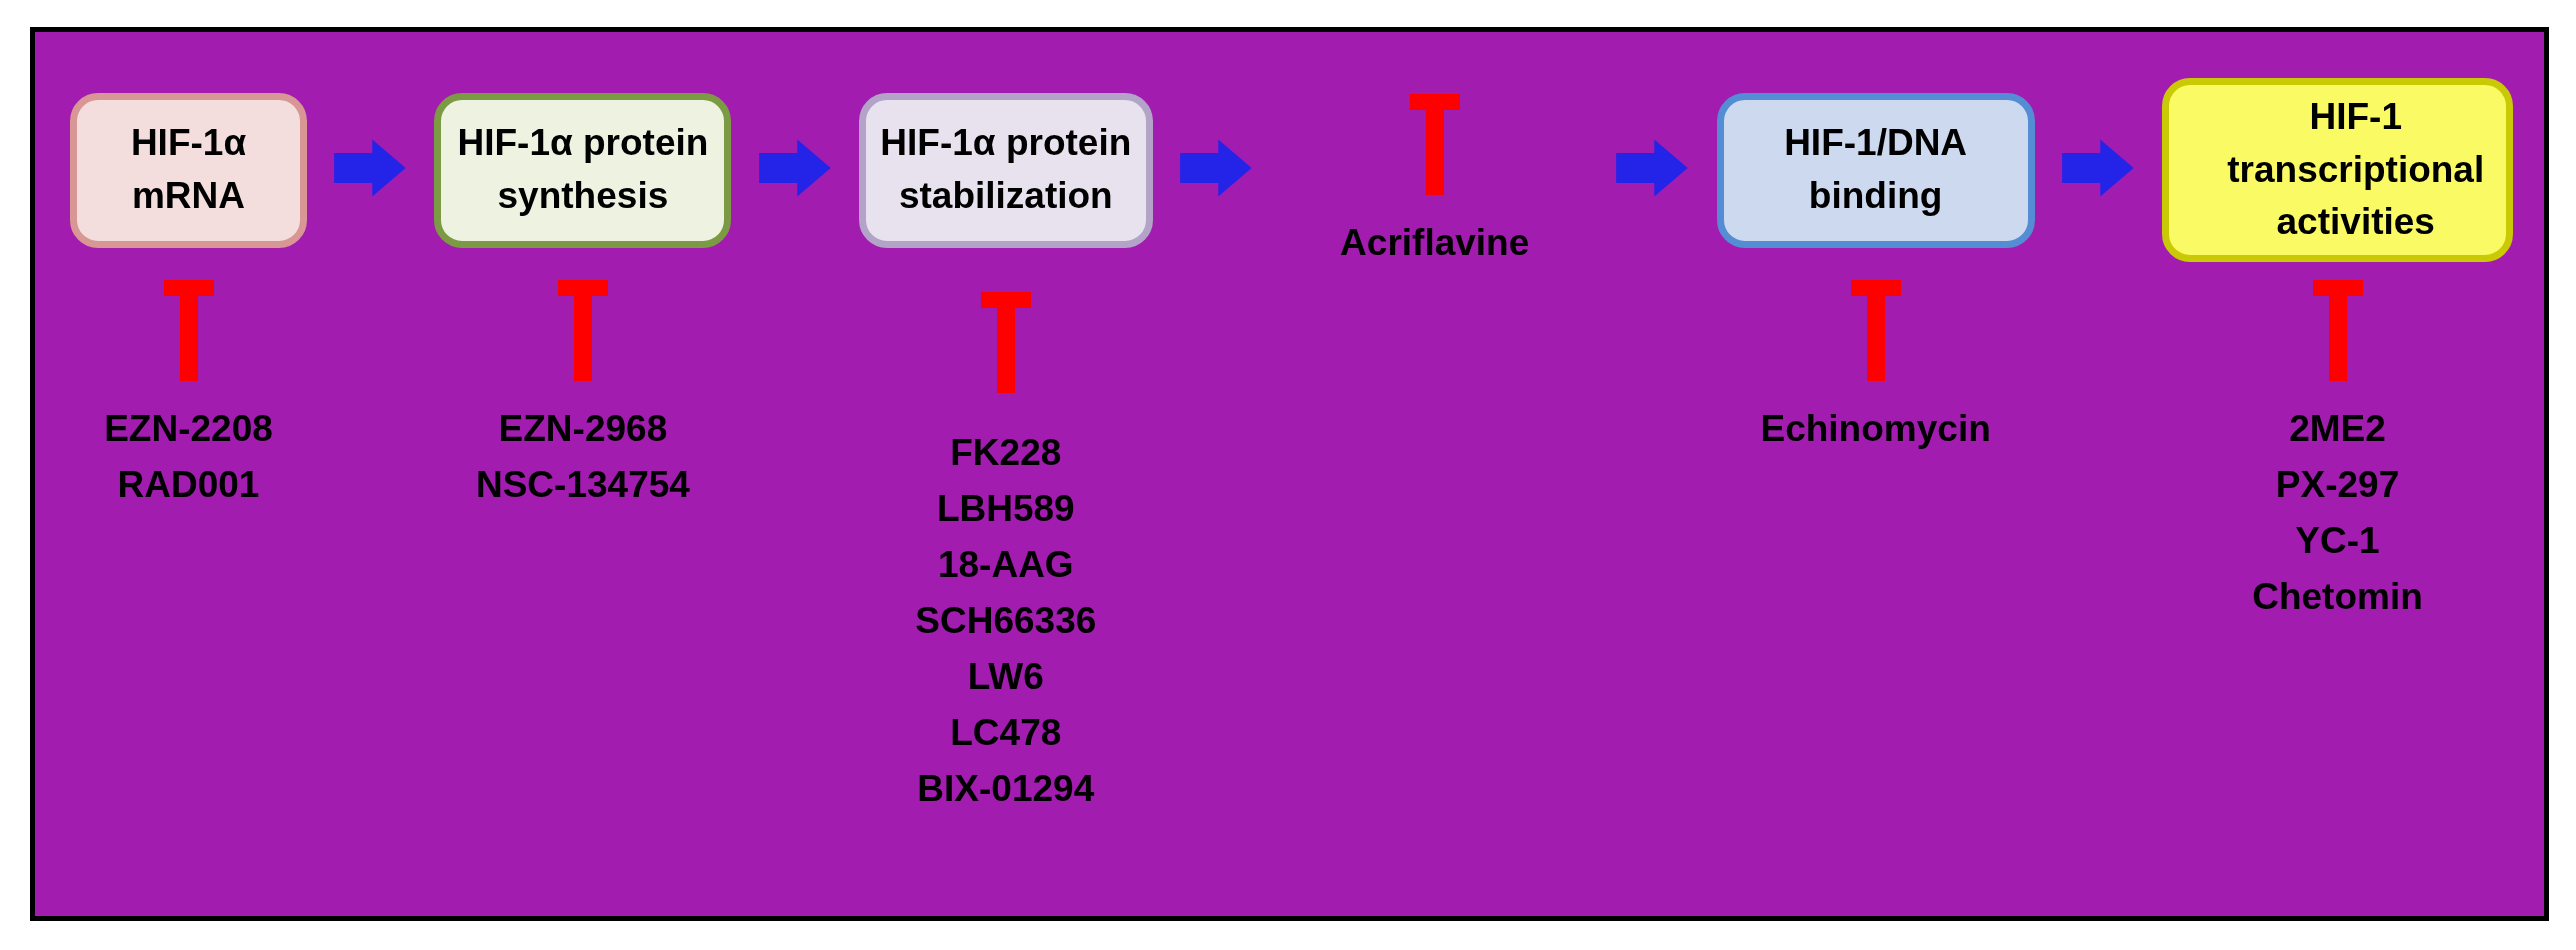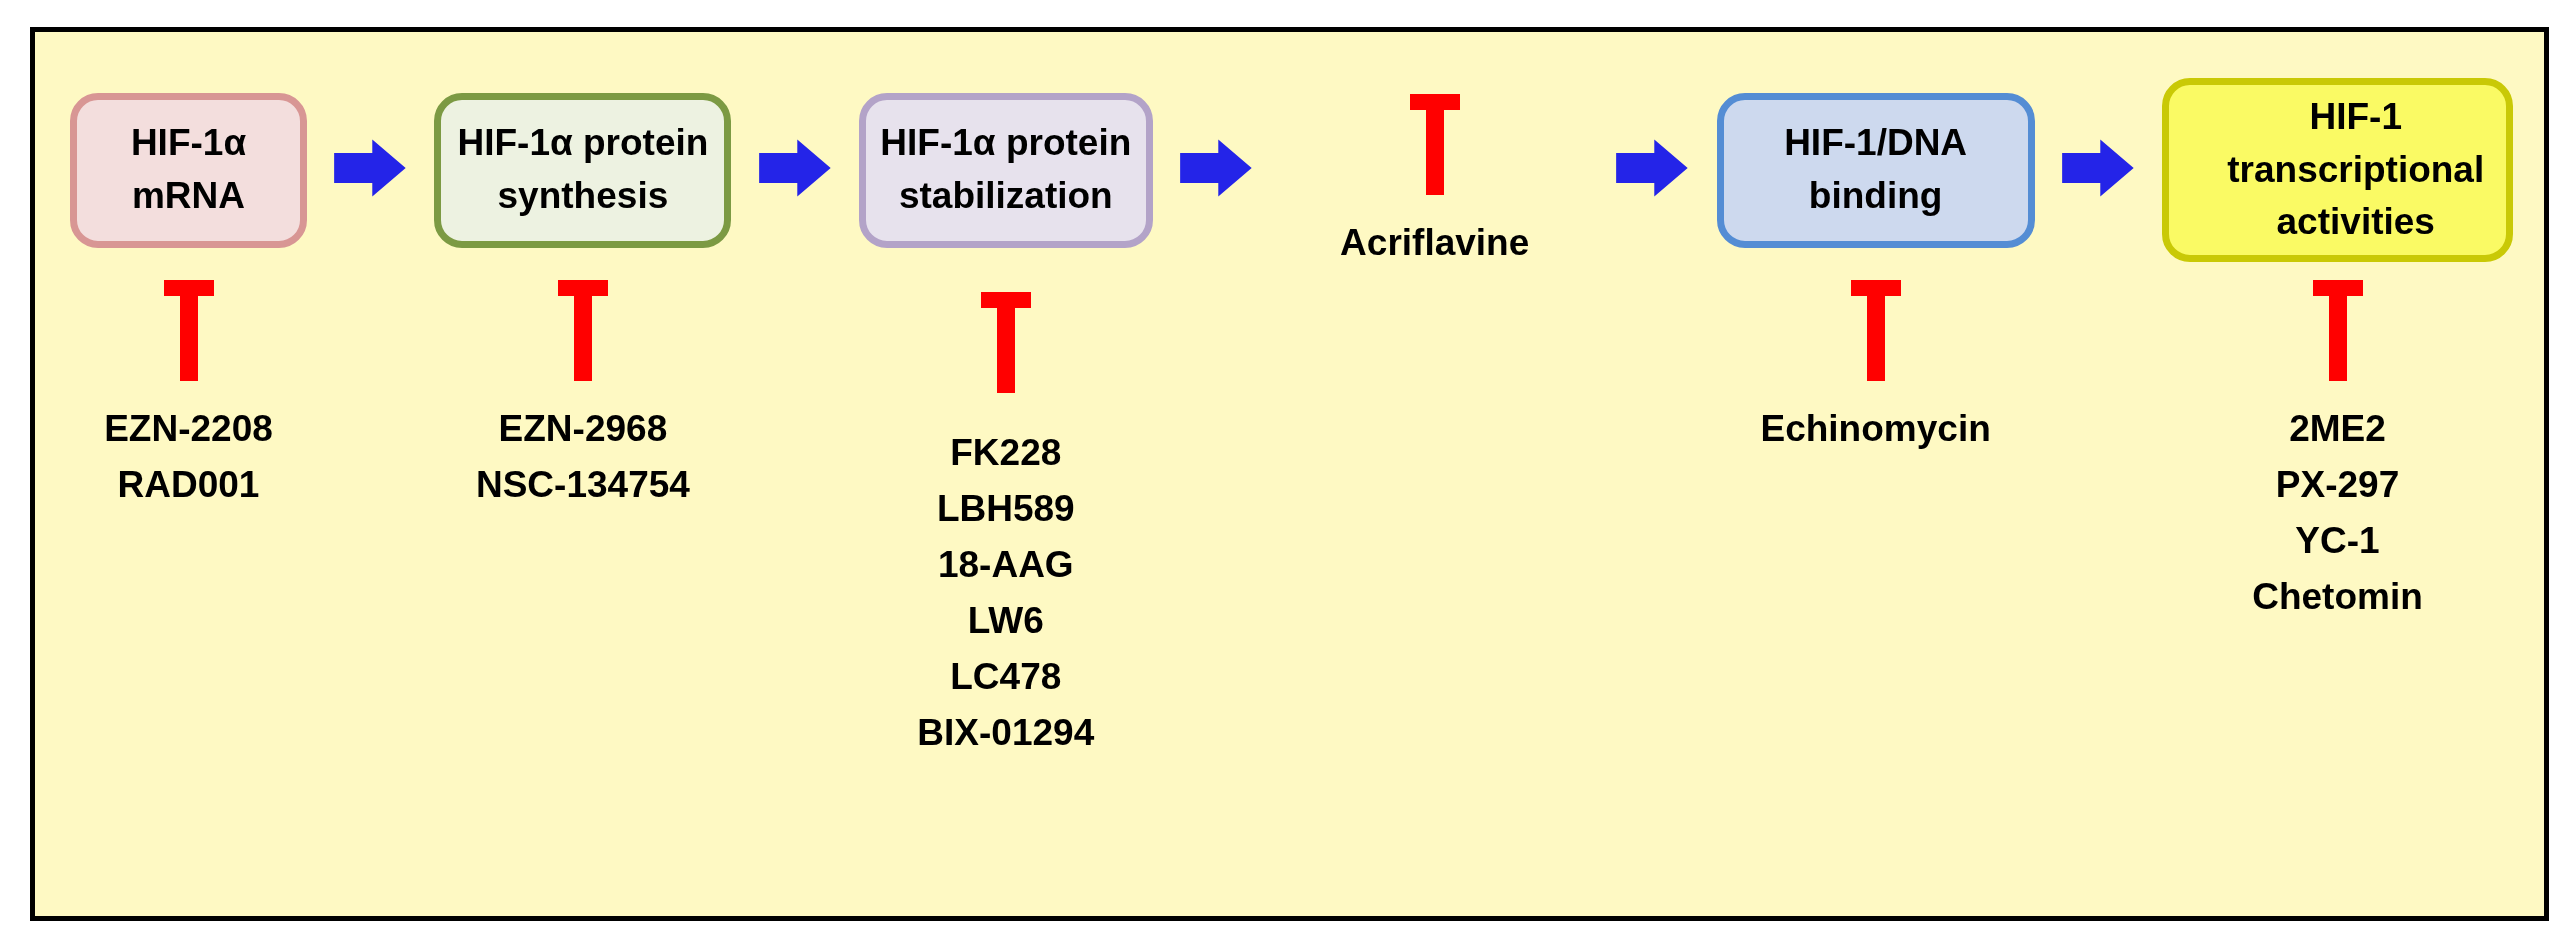--- a/index.html
+++ b/index.html
@@ -15,21 +15,21 @@
     background: #ffffff;
     overflow: hidden;
   }
   .frame {
     position: absolute;
     left: 30px;
     top: 27px;
     right: 27px;
     bottom: 29px;
     border: 5.4px solid #000000;
-    background: #fef9c3;
+    background: #a21caf;
     box-sizing: border-box;
   }
   .row {
     display: flex;
     align-items: flex-start;
     padding: 45px 31px 0 35px;
   }
   .column {
     display: flex;
     flex-direction: column;
@@ -151,20 +151,21 @@
       </div>
     </div>
     <div class="tbar">
       <div class="cap" style="background: rgb(255, 0, 0);"></div>
       <div class="stem" style="background: rgb(255, 0, 0);"></div>
     </div>
     <div class="drugs">
             <div class="drug">FK228</div>
             <div class="drug">LBH589</div>
             <div class="drug">18-AAG</div>
+            <div class="drug">SCH66336</div>
             <div class="drug">LW6</div>
             <div class="drug">LC478</div>
             <div class="drug">BIX-01294</div>
           </div>
   </div>
         <div class="arrow-wrap">
     <svg class="arrow" width="73" height="62" viewBox="0 0 122 104" aria-hidden="true">
       <polygon points="0,27 64,27 64,4 120,52 64,100 64,77 0,77" fill="#2424e8"></polygon>
     </svg>
   </div>

